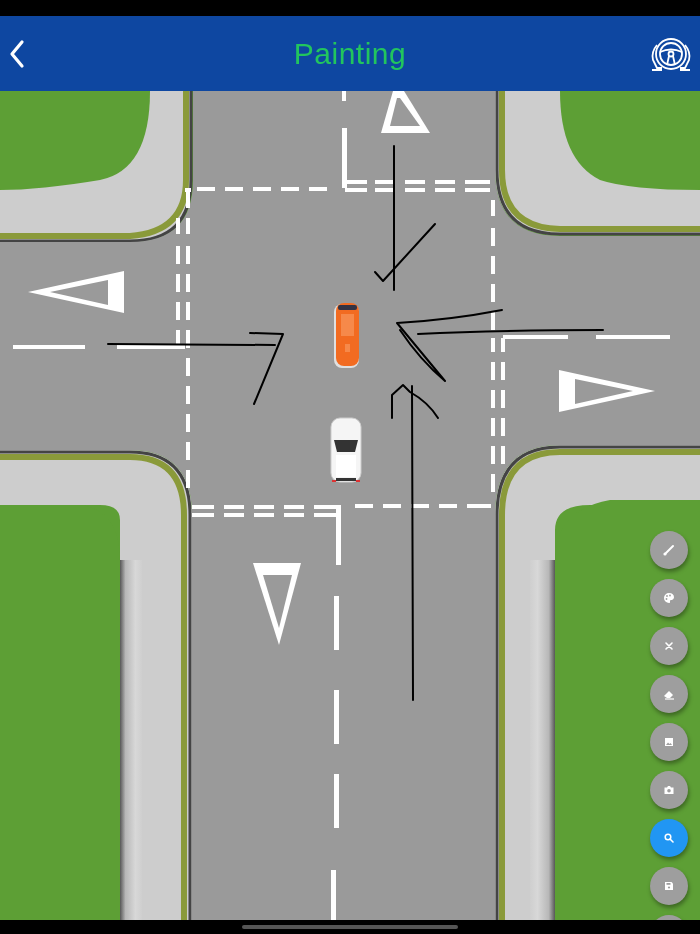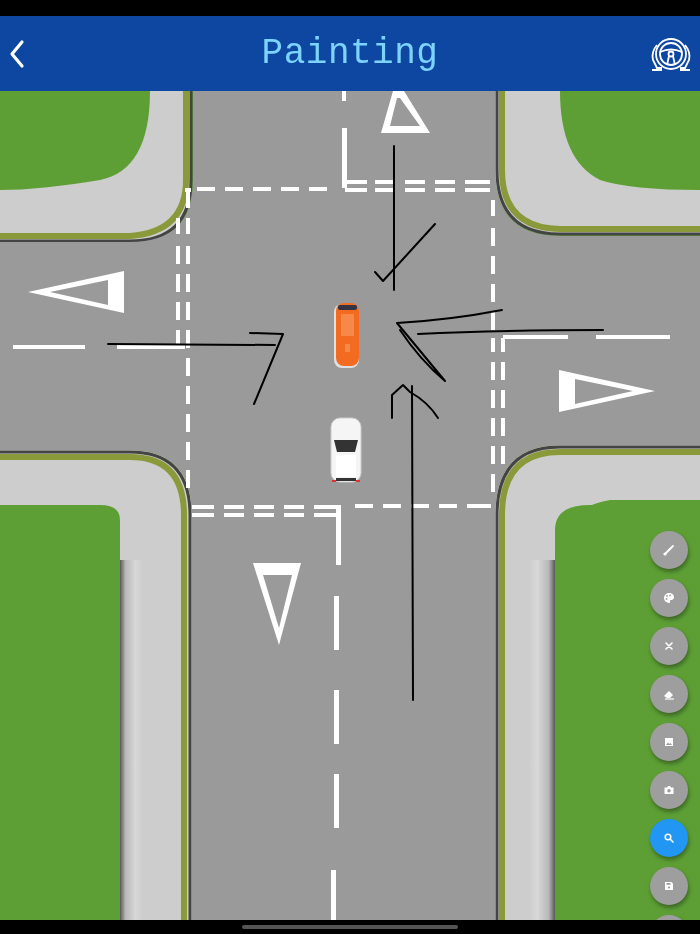--- a/index.html
+++ b/index.html
@@ -5,21 +5,21 @@
   html, body { margin: 0; padding: 0; }
   body {
     width: 700px; height: 934px; position: relative; overflow: hidden;
     background: #000; font-family: "Liberation Sans", "DejaVu Sans", sans-serif;
   }
   .status-bar { position: absolute; left: 0; top: 0; width: 700px; height: 16px; background: #000; }
   .app-bar {
     position: absolute; left: 0; top: 16px; width: 700px; height: 75px;
     background: #0e47a1; display: flex; align-items: center; justify-content: center;
   }
-  .app-title { color: #7dd3fc; font-size: 36px; font-family: Liberation Mono, monospace; letter-spacing: 0.5px; }
+  .app-title { color: #22c55e; font-size: 30px; font-family: Liberation Sans, sans-serif; letter-spacing: 0.5px; }
   .back-btn { position: absolute; left: 4px; top: 20px; width: 30px; height: 36px; cursor: pointer; }
   .logo-btn { position: absolute; right: 6px; top: 18px; width: 46px; height: 40px; cursor: pointer; }
   .canvas-area { position: absolute; left: 0; top: 91px; width: 700px; height: 829px; overflow: hidden; background: #5d9f35; }
   .canvas-area svg.map { position: absolute; left: 0; top: 0; }
   .drawing-layer { position: absolute; left: 0; top: 0; width: 700px; height: 829px; }
   .fab-column { position: absolute; right: 12px; top: 440px; width: 38px; }
   .fab {
     position: absolute; left: 0; width: 38px; height: 38px; border-radius: 50%;
     background: #9e9e9e; box-shadow: 1px 3px 4px rgba(0,0,0,0.35);
     display: flex; align-items: center; justify-content: center; cursor: pointer;

